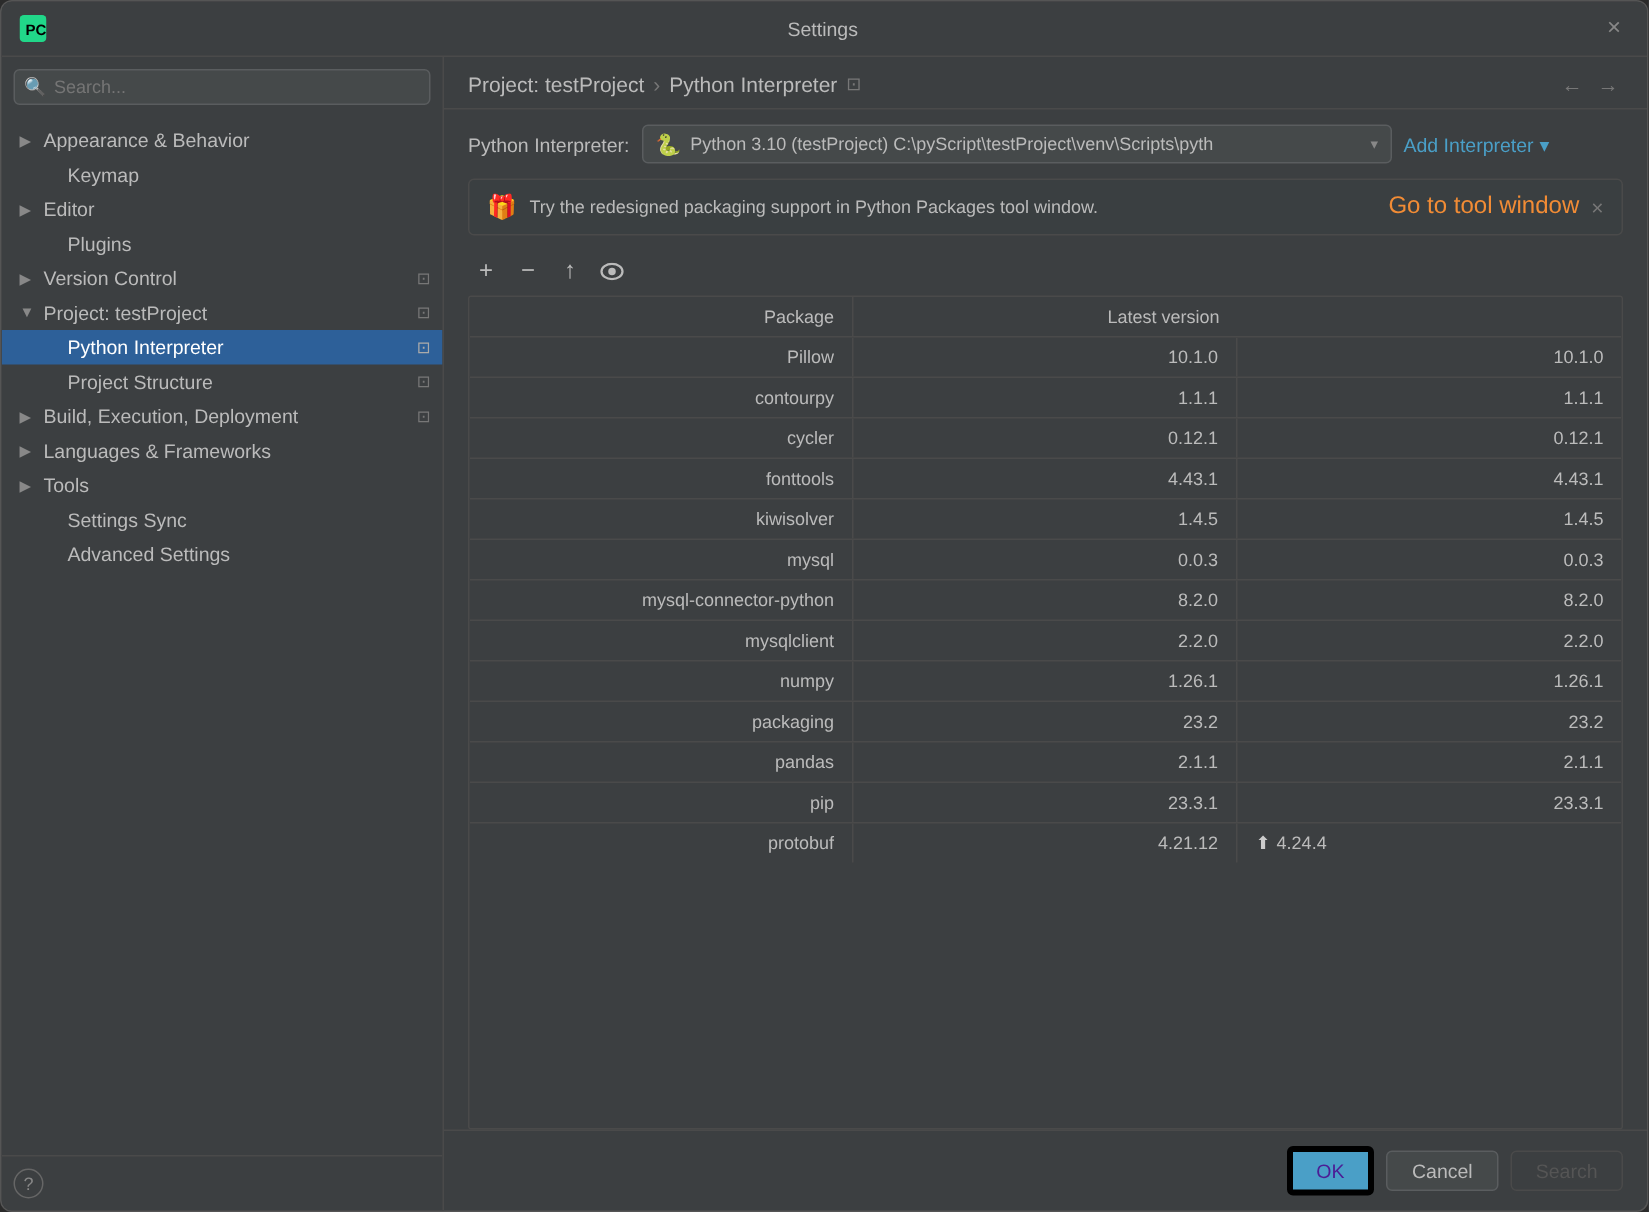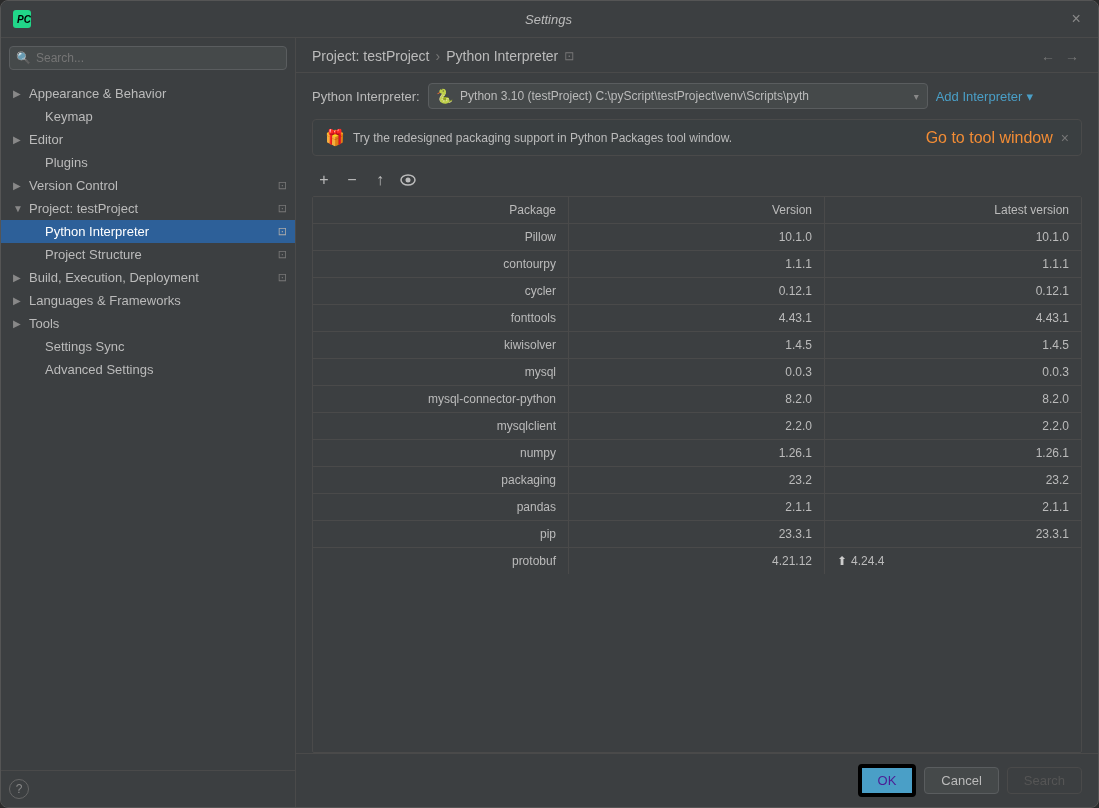--- a/index.html
+++ b/index.html
@@ -25,21 +25,20 @@
       position: relative;
     }
     .title-bar {
       background: #3c3f41;
       display: flex;
       align-items: center;
       padding: 8px 12px;
       border-bottom: 1px solid #4a4a4a;
       gap: 8px;
       flex-shrink: 0;
-      font-style: italic;
     }
     .title-bar-icon {
       width: 18px;
       height: 18px;
       display: flex;
       align-items: center;
       justify-content: center;
     }
     .title-bar-title {
       color: #bbb;
@@ -469,21 +468,20 @@
           <svg width="16" height="12" viewBox="0 0 16 12">
             <ellipse cx="8" cy="6" rx="7" ry="5" fill="none" stroke="#bbb" stroke-width="1.5"></ellipse>
             <circle cx="8" cy="6" r="2.5" fill="#bbb"></circle>
           </svg>
         </div>
       </div>
 
       <div class="table-container">
         <div class="table-header">
           <div class="table-header-cell">Package</div>
-          <div class="table-header-cell">Version</div>
           <div class="table-header-cell">Latest version</div>
         </div>
         <div class="table-body" id="table-body">
         <div class="table-row">
               <div class="table-cell">Pillow</div>
               <div class="table-cell">10.1.0</div>
               <div class="table-cell">10.1.0</div>
             </div>
             <div class="table-row">
               <div class="table-cell">contourpy</div>

